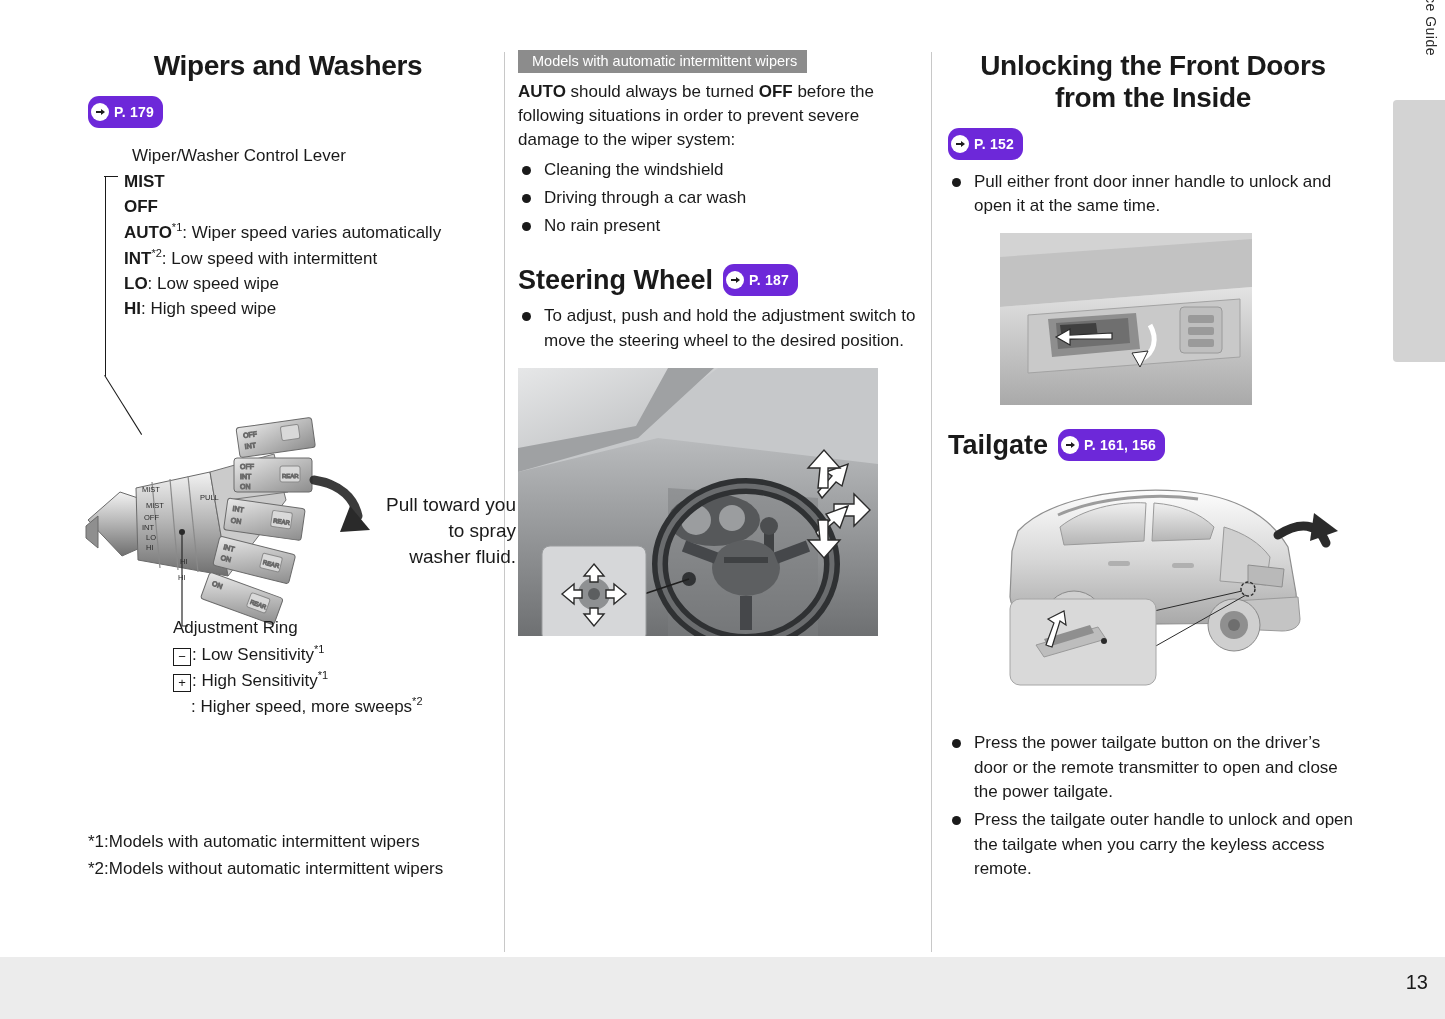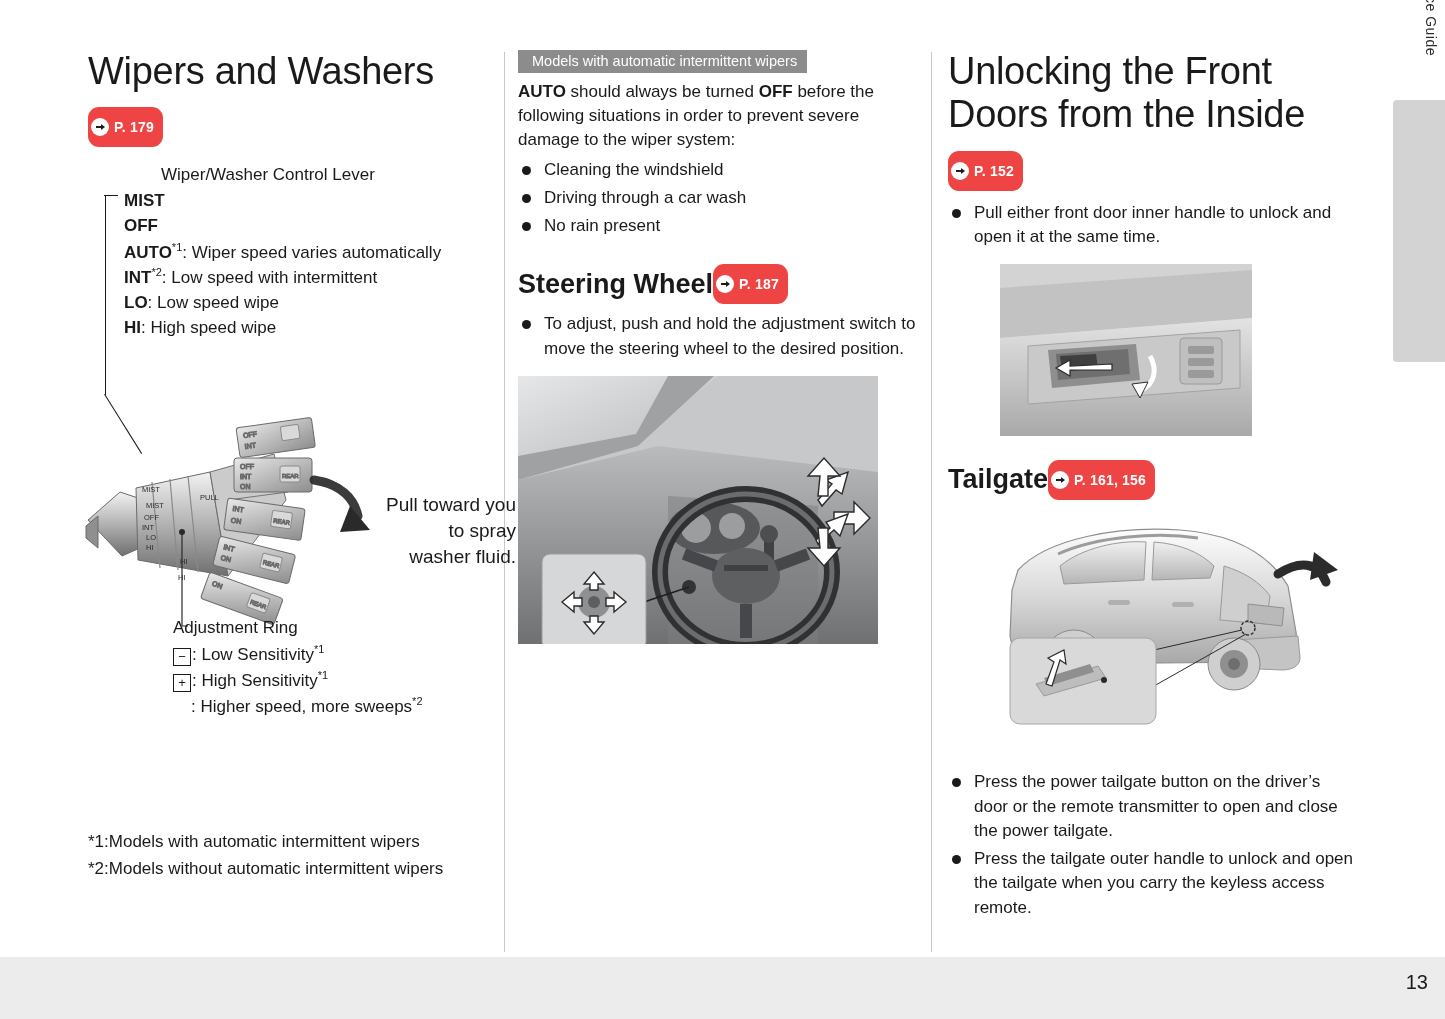--- a/index.html
+++ b/index.html
@@ -90,43 +90,45 @@
 
   .col {
     position: absolute;
     top: 50px;
   }
   .col1 { left: 88px; width: 400px; }
   .col2 { left: 518px; width: 400px; }
   .col3 { left: 948px; width: 410px; }
 
   h1.section {
-    font-size: 38px;
-    font-weight: normal;
+    font-size: 28px;
+    font-weight: bold;
     margin: 0 0 14px 0;
     line-height: 1.14;
     letter-spacing: -0.3px;
+    text-align: center;
   }
   h2.section {
     font-size: 27px;
     font-weight: bold;
     margin: 26px 0 8px 0;
     line-height: 1.15;
     display: flex;
     align-items: center;
     flex-wrap: wrap;
+    gap: 10px;
   }
   
   .pref {
     display: inline-flex;
     align-items: center;
-    background: #ef4444;
+    background: #6d28d9;
     color: #fff;
     border-radius: 11px;
-    height: 40px;
+    height: 32px;
     padding: 0 9px 0 3px;
     font-size: 14px;
     font-weight: bold;
     letter-spacing: 0.2px;
     white-space: nowrap;
     vertical-align: middle;
   }
   .pref .arrowbox {
     display: inline-flex;
     align-items: center;
@@ -346,21 +348,21 @@
         <span class="arrowbox">
           <svg width="12" height="12" viewBox="0 0 12 12">
               <path d="M2 6 L8 6" stroke="#1c1c1c" stroke-width="2"></path>
               <path d="M7 3 L11 6 L7 9 Z" fill="#1c1c1c"></path>
             </svg>
         </span>
         <span>P. 179</span>
       </span>
     </div>
 
-    <div class="label-caption" style="margin-left:73px">Wiper/Washer Control Lever</div>
+    <div class="label-caption" style="margin-left:44px">Wiper/Washer Control Lever</div>
 
     <div class="lever-list">
       <div class="bracket"></div>
       <div class="leader"></div>
       <div class="leader2"></div>
 
       <div class="row">
         <b>MIST</b>
       </div>
       <div class="row">

